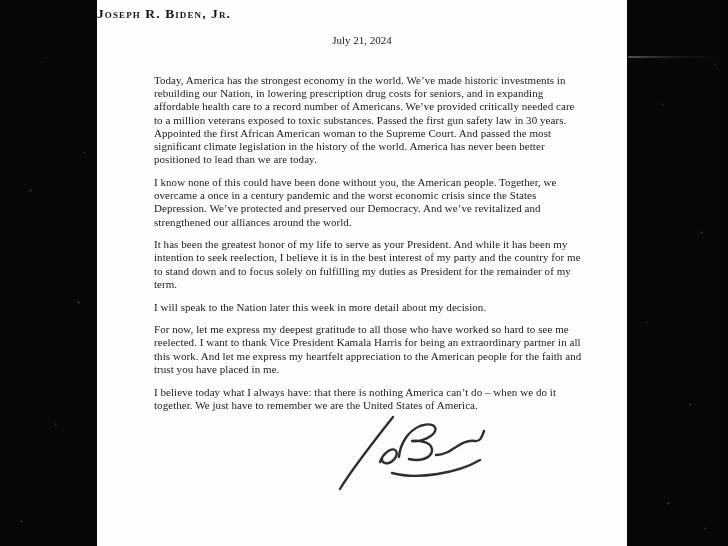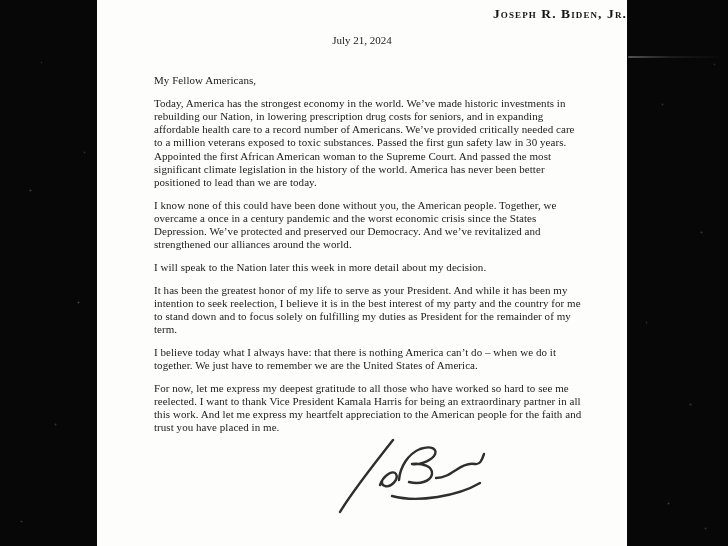--- a/index.html
+++ b/index.html
@@ -39,21 +39,21 @@
   .paper {
     position: absolute; left: 97px; top: 0;
     width: 530px; height: 546px;
     box-sizing: border-box;
     padding-top: 6px;
     background: var(--paper, #fdfdfc);
     color: var(--ink, #1b1b1b);
   }
 
   .letterhead {
-    margin: 0; text-align: right;
+    margin: 0; text-align: left;
     font-variant: small-caps;
     font-weight: 600;
     font-size: 13.5px; line-height: 16px;
     letter-spacing: 1.1px;
     color: #151515;
   }
   .date {
     margin-top: 12px; text-align: center;
     font-size: 11px; line-height: 13px;
   }
@@ -80,43 +80,42 @@
 <div class="stage">
   <div class="specks"></div>
   <div class="scratch"></div>
 
   <div class="paper">
     <div class="letterhead">Joseph R. Biden, Jr.</div>
 
     <div class="date">July 21, 2024</div>
 
     <div class="letter-body">
-      <p>My Fellow Americans,</p>
       <p>Today, America has the strongest economy in the world. We’ve made historic investments in
 rebuilding our Nation, in lowering prescription drug costs for seniors, and in expanding
 affordable health care to a record number of Americans. We’ve provided critically needed care
 to a million veterans exposed to toxic substances. Passed the first gun safety law in 30 years.
 Appointed the first African American woman to the Supreme Court. And passed the most
 significant climate legislation in the history of the world. America has never been better
 positioned to lead than we are today.</p>
       <p>I know none of this could have been done without you, the American people. Together, we
 overcame a once in a century pandemic and the worst economic crisis since the States
 Depression. We’ve protected and preserved our Democracy. And we’ve revitalized and
 strengthened our alliances around the world.</p>
-      <p>I will speak to the Nation later this week in more detail about my decision.</p>
       <p>It has been the greatest honor of my life to serve as your President. And while it has been my
 intention to seek reelection, I believe it is in the best interest of my party and the country for me
 to stand down and to focus solely on fulfilling my duties as President for the remainder of my
 term.</p>
-      <p>I believe today what I always have: that there is nothing America can’t do – when we do it
-together. We just have to remember we are the United States of America.</p>
+      <p>I will speak to the Nation later this week in more detail about my decision.</p>
       <p>For now, let me express my deepest gratitude to all those who have worked so hard to see me
 reelected. I want to thank Vice President Kamala Harris for being an extraordinary partner in all
 this work. And let me express my heartfelt appreciation to the American people for the faith and
 trust you have placed in me.</p>
+      <p>I believe today what I always have: that there is nothing America can’t do – when we do it
+together. We just have to remember we are the United States of America.</p>
 
       <div class="sig">
         <svg width="150" height="78" viewBox="0 0 150 78" aria-hidden="true">
           <path d="M4,76 C16,56 38,28 57,4"></path>
           <path d="M44,49 C47,40 57,33 60,38 C63,43 55,52 49,50 C45,48.5 45,45 48,42"></path>
           <path d="M63,44 C64,31 72,18 84,13 C95,9 103,13 98,20 C93,26 82,29 76,28 C86,27 97,30 96,38 C95,45 84,49 73,46"></path>
           <path d="M100,42 C108,42 114,38 120,34 C127,29 134,27 139,28 C144,29 146,24 148,18"></path>
           <path d="M56,60 C82,67 122,60 144,47"></path>
         </svg>
       </div>

